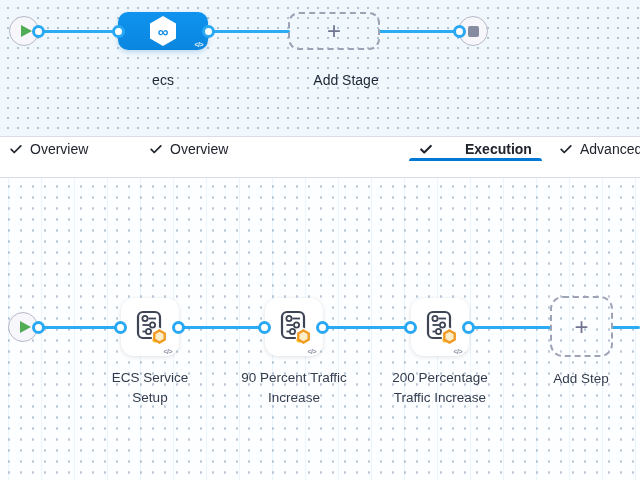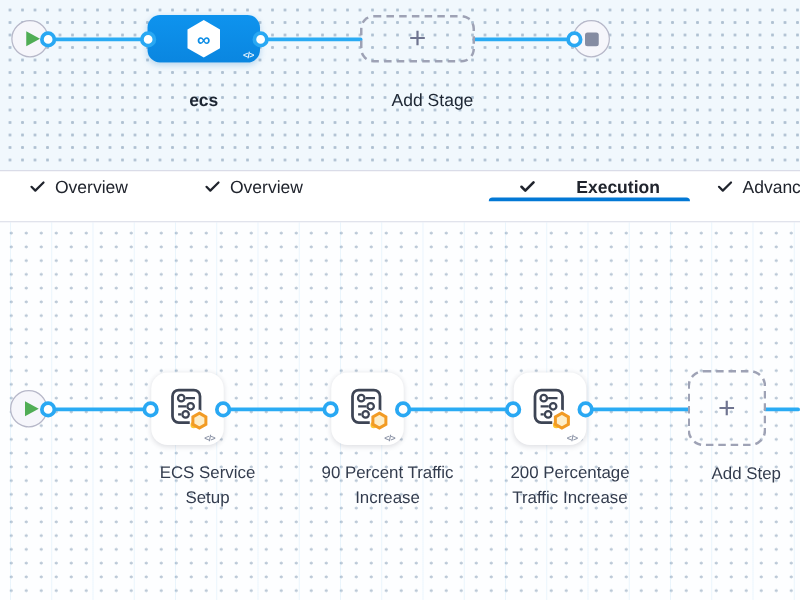--- a/index.html
+++ b/index.html
@@ -40,27 +40,27 @@
 
   .dashed-box{position:absolute;border:2px dashed #9ea2b5;border-radius:11px;
     display:flex;align-items:center;justify-content:center;
     color:#6f7490;font-size:24px;font-weight:300;line-height:1;}
 
   .step-node{position:absolute;width:58px;height:58px;background:#fff;
     border-radius:13px;box-shadow:0 1px 4px rgba(40,41,61,.14);
     display:flex;align-items:center;justify-content:center;}
   .step-node .code-toggle{color:#8b93a6;right:7px;bottom:1px;}
   .step-label{position:absolute;text-align:center;font-size:13.5px;
-    line-height:20px;color:#333c4e;margin-left:16px;}
+    line-height:20px;color:#333c4e;}
 
   
   .tabbar{position:absolute;left:0;top:136px;width:640px;height:42px;
     background:#fff;border-top:1px solid #dadce8;border-bottom:1px solid #d8dae6;}
   .tab{position:absolute;top:0;height:24px;display:flex;align-items:center;
-    gap:7px;padding:0 24px;font-size:14px;color:#20242d;cursor:pointer;
+    gap:7px;padding:0 10px;font-size:14px;color:#20242d;cursor:pointer;
     white-space:nowrap;}
   .tab.active{font-weight:bold;}
   .tab .underline{position:absolute;left:0;right:0;bottom:0;height:3px;
     background:#0278d5;border-radius:3px 3px 0 0;}
 </style>
 </head>
 <body>
 
 <div class="stage-canvas">
   <div class="edge" style="left:38px;top:29.5px;width:84px;"></div>
@@ -85,38 +85,38 @@
 
   <div class="terminal" style="left:458px;top:16px;">
     <div class="stop-sq"></div>
   </div>
 
   <div class="ring" style="left:32px;top:25px;"></div>
   <div class="ring" style="left:112px;top:25px;"></div>
   <div class="ring" style="left:202px;top:25px;"></div>
   <div class="ring" style="left:453px;top:25px;"></div>
 
-  <div class="node-label" style="left:118px;top:72px;width:90px;font-weight:bold;">ecs</div>
+  <div class="node-label" style="left:118px;top:72px;width:90px;">ecs</div>
   <div class="node-label" style="left:300px;top:72px;width:92px;">Add Stage</div>
 </div>
 
 <div class="tabbar">
   <div class="tab" style="left:-1px;">
     <svg width="14" height="14" viewBox="0 0 16 16">
       <path d="M2.5 8.5 L6 12 L13.5 4.5" stroke="#20242d" stroke-width="2" fill="none" stroke-linecap="round" stroke-linejoin="round"></path>
       </svg>
     <span>Overview</span>
   </div>
   <div class="tab" style="left:139px;">
     <svg width="14" height="14" viewBox="0 0 16 16">
       <path d="M2.5 8.5 L6 12 L13.5 4.5" stroke="#20242d" stroke-width="2" fill="none" stroke-linecap="round" stroke-linejoin="round"></path>
       </svg>
     <span>Overview</span>
   </div>
-  <div class="tab active" style="left:391px;gap:32px;">
+  <div class="tab active" style="left:409px;gap:32px;">
     <svg width="14" height="14" viewBox="0 0 16 16">
       <path d="M2.5 8.5 L6 12 L13.5 4.5" stroke="#20242d" stroke-width="2.4" fill="none" stroke-linecap="round" stroke-linejoin="round"></path>
       </svg>
     <span>Execution</span>
     <div class="underline"></div>
   </div>
   <div class="tab" style="left:549px;">
     <svg width="14" height="14" viewBox="0 0 16 16">
       <path d="M2.5 8.5 L6 12 L13.5 4.5" stroke="#20242d" stroke-width="2" fill="none" stroke-linecap="round" stroke-linejoin="round"></path>
       </svg>

